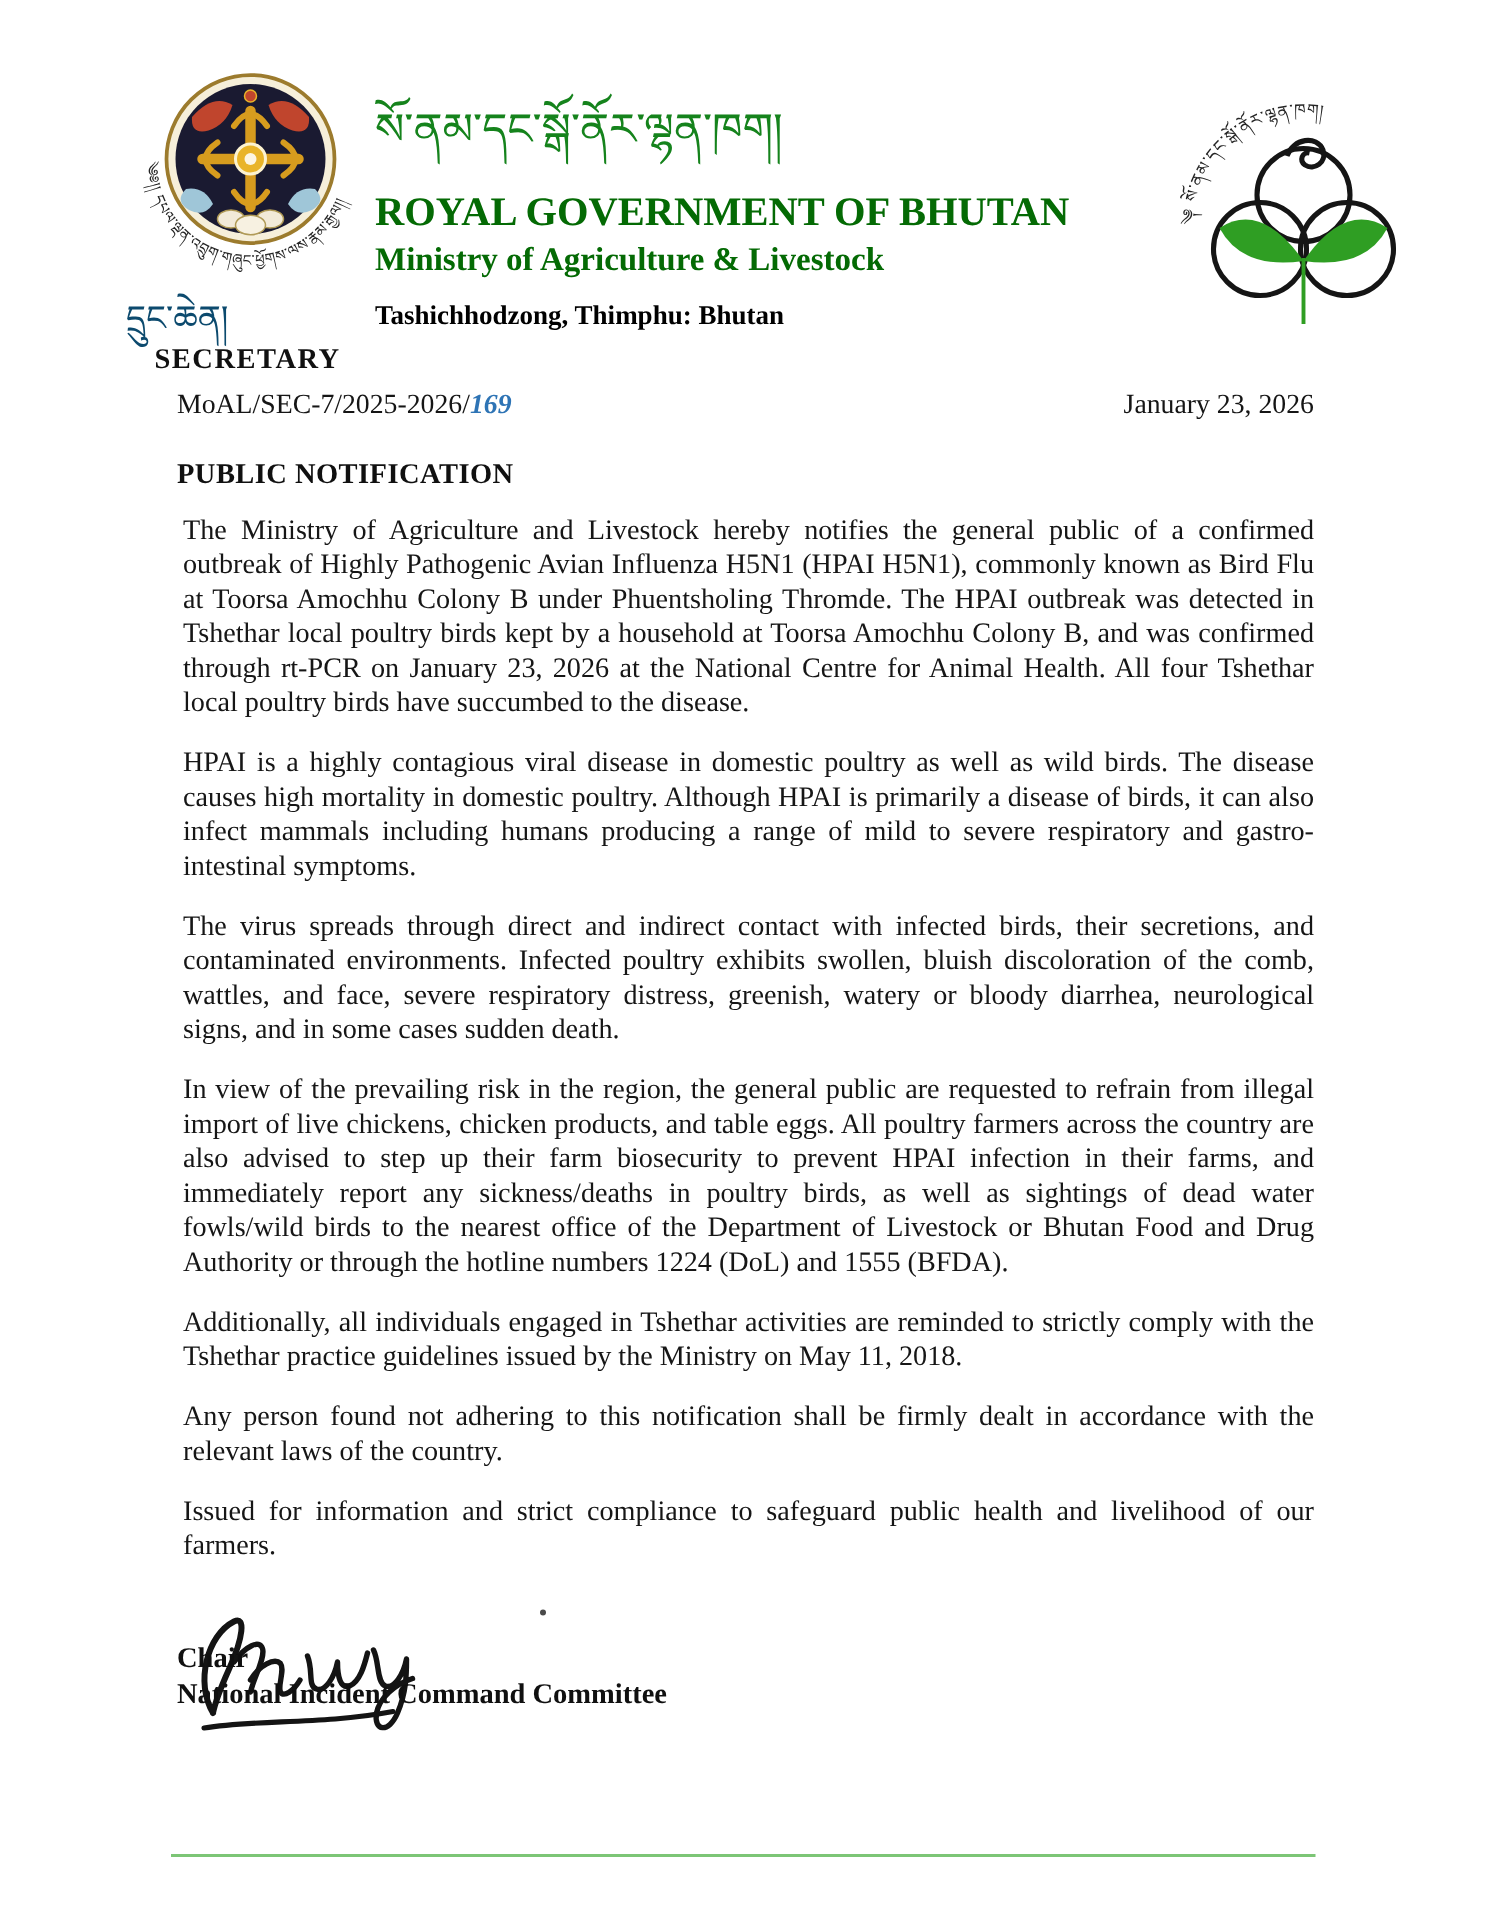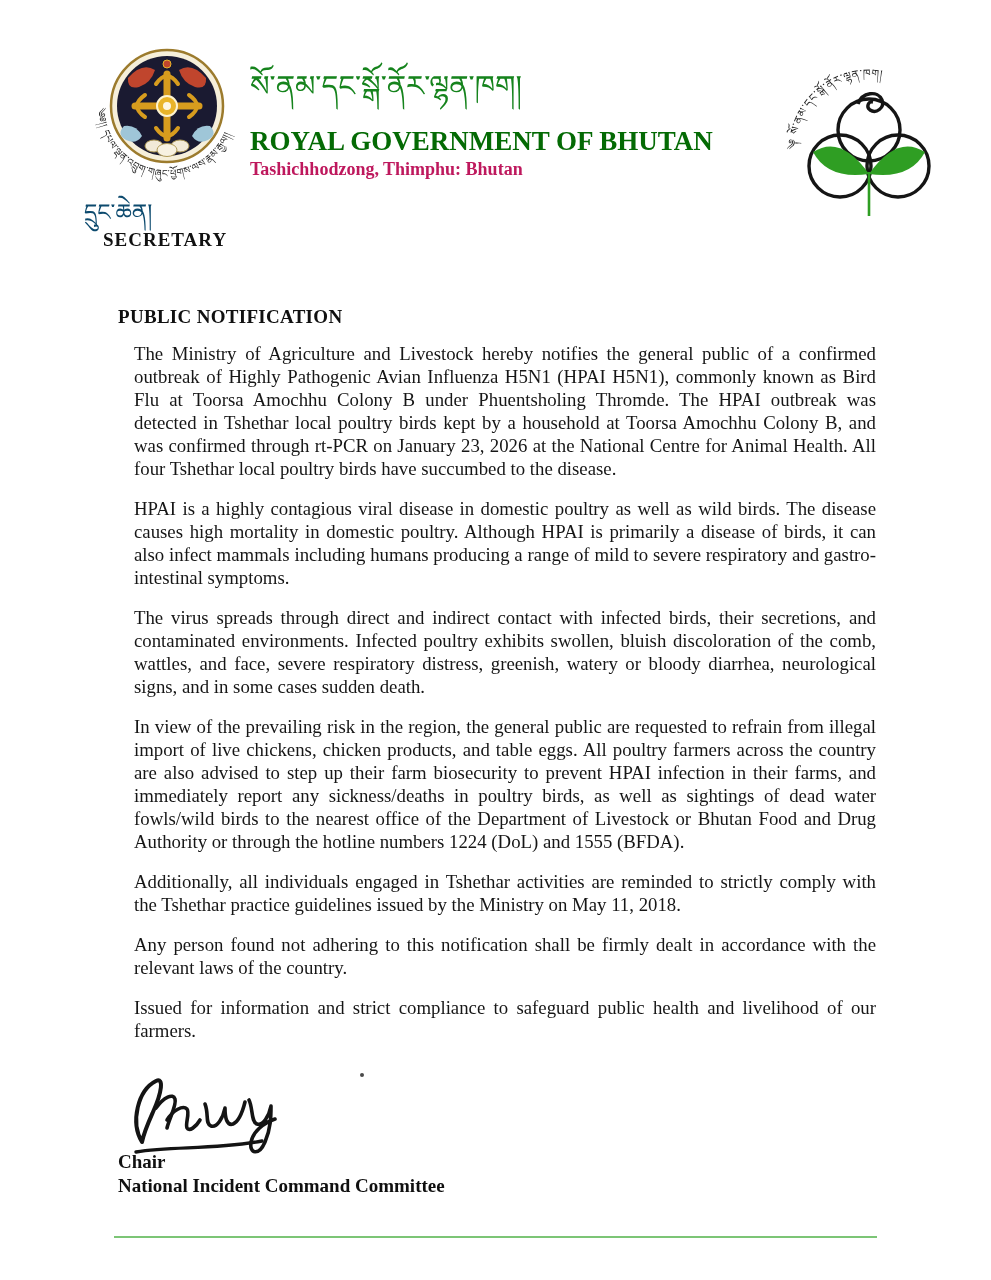--- a/index.html
+++ b/index.html
@@ -25,21 +25,21 @@
   .gov-header {
     position:absolute; left:250px; top:68px; width:545px;
     text-align:left;
   }
   .dzongkha-title {
     font-size:29px; line-height:1.25; color:#15831c;
     font-family:"DejaVu Sans",sans-serif;
   }
   .gov-name   { font-size:27px; font-weight:bold; color:#046a04; margin-top:22px; }
   .ministry   { font-size:22px; font-weight:bold; color:#046a04; margin-top:3px; }
-  .addr       { font-size:18px; font-weight:bold; color:#be185d; margin-top:2px; }
+  .addr       { font-size:18px; font-weight:bold; color:#000000; margin-top:14px; }
   .moa-logo-wrap { position:absolute; left:786px; top:46px; width:166px; }
 
   
   .ref-row {
     position:absolute; left:118px; top:260px; width:758px;
     font-size:18.5px;
   }
   .ref-number { float:left; color:#151515; }
   .ref-serial { color:#2e74b5; font-style:italic; font-weight:bold; }
   .letter-date { float:right; color:#151515; }
@@ -47,28 +47,28 @@
   
   .doc-title {
     position:absolute; left:118px; top:306px; width:758px;
     font-size:19px; font-weight:bold;
     letter-spacing:0.3px; color:#101010;
   }
   .doc-body {
     position:absolute; left:118px; top:342px; width:758px;
     font-size:18.8px; line-height:23px; text-align:justify; color:#161616;
   }
-  .doc-body p { margin:0 0 17px 16px; }
+  .doc-body p { margin:0 0 17px 4px; }
 
   
   .signature-wrap { position:absolute; left:112px; top:1072px; width:250px; height:85px; }
   .ink-dot { position:absolute; left:360px; top:1073px; width:4px; height:4px;
              background:#4a4a4a; border-radius:50%; }
   .signer-block {
-    position:absolute; left:118px; top:1150px;
+    position:absolute; left:118px; top:1094px;
     font-size:19px; font-weight:bold; line-height:23.5px; color:#101010;
   }
 
   
   .footer-rule { position:absolute; left:114px; top:1236px; width:763px; height:2px;
                  background:#7cc576; }
   .footer-contact {
     position:absolute; left:118px; top:1241px; width:758px;
     text-align:center; font-size:19px; font-weight:bold; color:#3fa339;
   }
@@ -115,20 +115,21 @@
         <textPath href="#emblemArc">༄༅།། དཔལ་ལྡན་འབྲུག་གཞུང་ཕྱོགས་ལས་རྣམ་རྒྱལ།།</textPath>
       </text>
     </svg>
   </div>
   <div class="emblem-caption">དྲུང་ཆེན།</div>
   <div class="office-label">SECRETARY</div>
 
   <div class="gov-header">
     <div class="dzongkha-title">སོ་ནམ་དང་སྒོ་ནོར་ལྷན་ཁག།</div>
     <div class="gov-name">ROYAL GOVERNMENT OF BHUTAN</div>
+    <div class="ministry">Ministry of Agriculture &amp; Livestock</div>
     <div class="addr">Tashichhodzong, Thimphu: Bhutan</div>
   </div>
 
   <div class="moa-logo-wrap">
     <svg width="166" height="172" viewBox="0 0 166 172" aria-hidden="true">
       <defs>
         <path id="logoArc" d="M 10,104 A 73,73 0 0 1 156,104" fill="none"></path>
       </defs>
       <text class="arc-text" font-size="11" letter-spacing="0.5">
         <textPath href="#logoArc">༆ སོ་ནམ་དང་སྒོ་ནོར་ལྷན་ཁག།</textPath>
@@ -138,20 +139,24 @@
         <circle cx="54" cy="120" r="31"></circle>
         <circle cx="112" cy="120" r="31"></circle>
         <path d="M72,58 C76,46 92,44 96,54 C99,62 90,68 84,64 C80,61 82,55 87,56"></path>
       </g>
       <path d="M83,128 Q55,88 27,106 Q42,134 83,128 Z" fill="#2f9e23"></path>
       <path d="M83,128 Q111,88 139,106 Q124,134 83,128 Z" fill="#2f9e23"></path>
       <path d="M83,126 L83,170" stroke="#2f9e23" stroke-width="2.6" fill="none"></path>
     </svg>
   </div>
 
+  <div class="ref-row">
+    <span class="ref-number"><span>MoAL/SEC-7/2025-2026/</span><span class="ref-serial">169</span></span>
+    <span class="letter-date">January 23, 2026</span>
+  </div>
 
   <div class="doc-title">PUBLIC NOTIFICATION</div>
 
   <div class="doc-body">
     <p>The Ministry of Agriculture and Livestock hereby notifies the general public of a confirmed outbreak of Highly Pathogenic Avian Influenza H5N1 (HPAI H5N1), commonly known as Bird Flu at Toorsa Amochhu Colony B under Phuentsholing Thromde. The HPAI outbreak was detected in Tshethar local poultry birds kept by a household at Toorsa Amochhu Colony B, and was confirmed through rt-PCR on January 23, 2026 at the National Centre for Animal Health. All four Tshethar local poultry birds have succumbed to the disease.</p>
     <p>HPAI is a highly contagious viral disease in domestic poultry as well as wild birds. The disease causes high mortality in domestic poultry. Although HPAI is primarily a disease of birds, it can also infect mammals including humans producing a range of mild to severe respiratory and gastro-intestinal symptoms.</p>
     <p>The virus spreads through direct and indirect contact with infected birds, their secretions, and contaminated environments. Infected poultry exhibits swollen, bluish discoloration of the comb, wattles, and face, severe respiratory distress, greenish, watery or bloody diarrhea, neurological signs, and in some cases sudden death.</p>
     <p>In view of the prevailing risk in the region, the general public are requested to refrain from illegal import of live chickens, chicken products, and table eggs. All poultry farmers across the country are also advised to step up their farm biosecurity to prevent HPAI infection in their farms, and immediately report any sickness/deaths in poultry birds, as well as sightings of dead water fowls/wild birds to the nearest office of the Department of Livestock or Bhutan Food and Drug Authority or through the hotline numbers 1224 (DoL) and 1555 (BFDA).</p>
     <p>Additionally, all individuals engaged in Tshethar activities are reminded to strictly comply with the Tshethar practice guidelines issued by the Ministry on May 11, 2018.</p>
     <p>Any person found not adhering to this notification shall be firmly dealt in accordance with the relevant laws of the country.</p>

